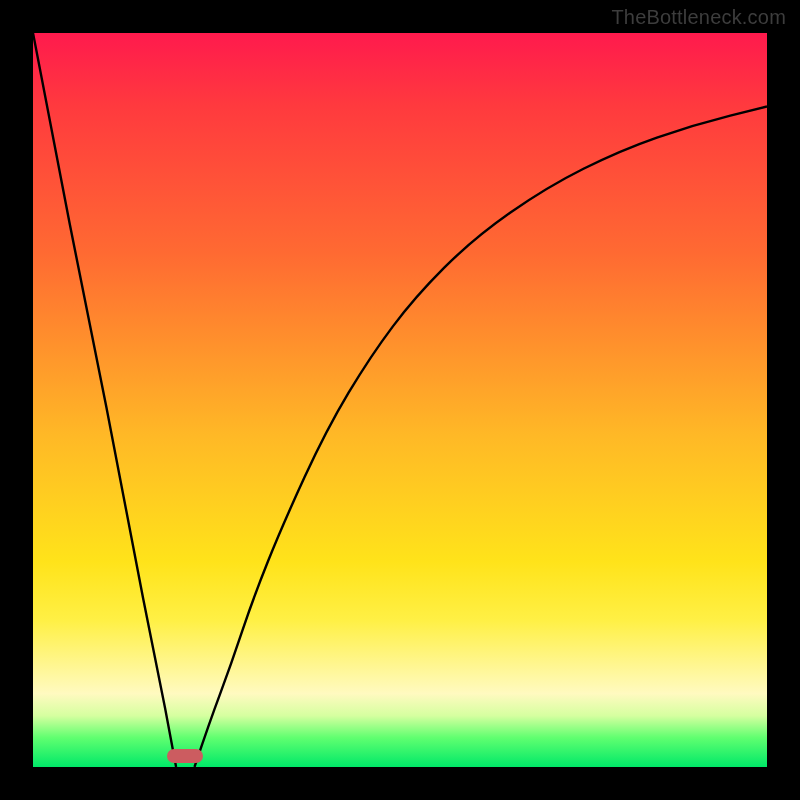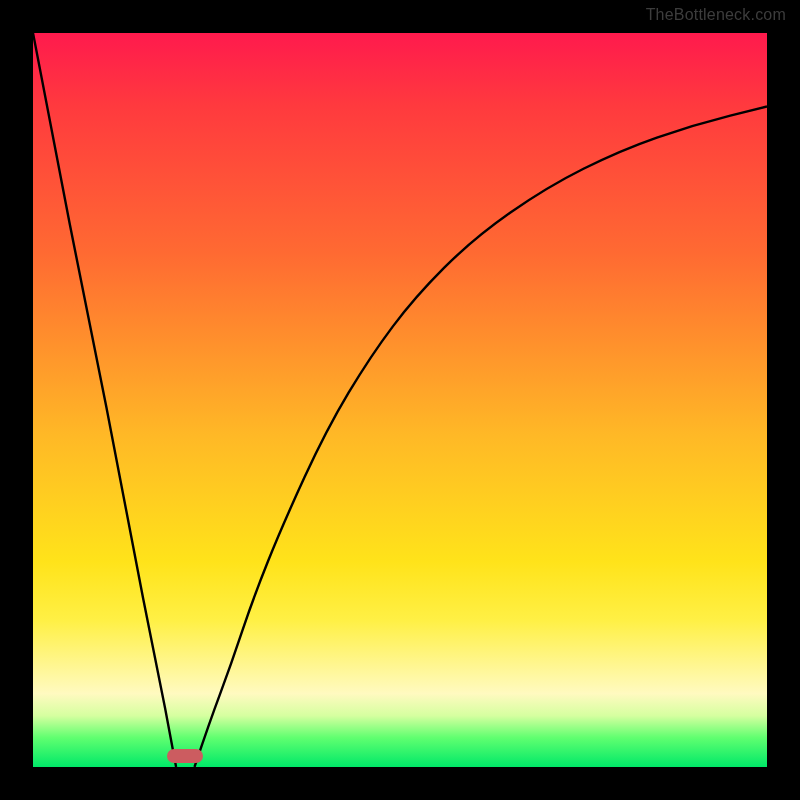--- a/index.html
+++ b/index.html
@@ -36,21 +36,21 @@
       #d6ffa0 93%,
       #60ff70 96%,
       #00e868 100%
     );
   }
   .attribution {
     position: absolute;
     top: 6px;
     right: 14px;
     color: #3d3d3d;
-    font-size: 16px;
+    font-size: 20px;
     font-weight: 500;
     letter-spacing: 0.2px;
     z-index: 5;
   }
   svg.curve {
     position: absolute;
     left: 0;
     top: 0;
     width: 734px;
     height: 734px;

